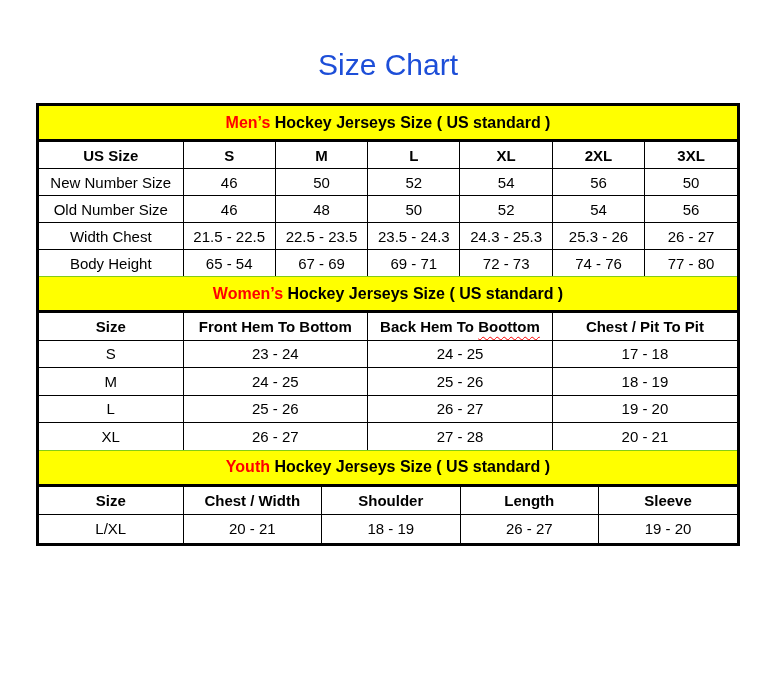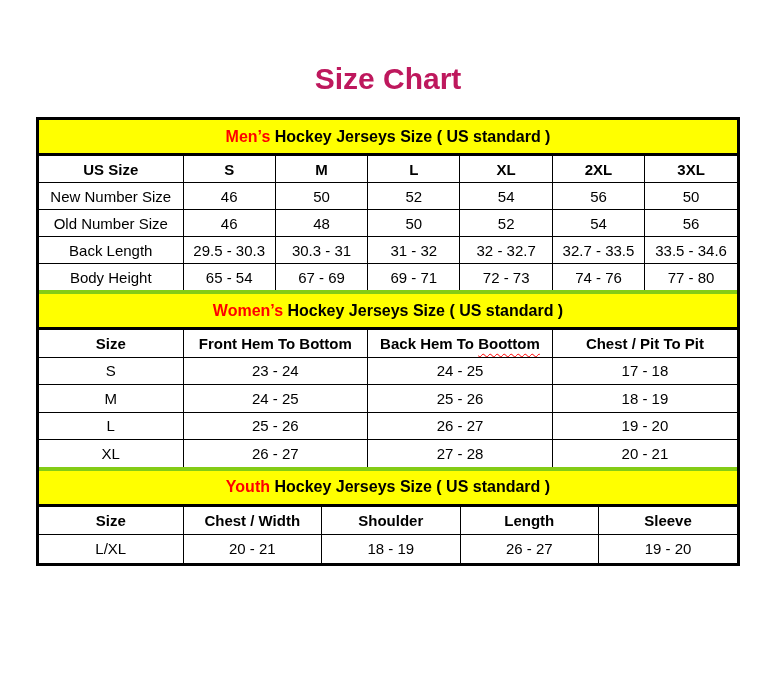--- a/index.html
+++ b/index.html
@@ -3,26 +3,26 @@
 <meta charset="utf-8">
 <style>
   html, body { margin: 0; padding: 0; background: #ffffff; }
   body {
     width: 776px; height: 692px;
     font-family: "Liberation Sans", sans-serif;
     color: #000;
     overflow: hidden;
   }
   .page-title {
-    margin: 62px 0 0 0;
+    margin: 48px 0 0 0;
     text-align: center;
     font-size: 30px;
-    font-weight: bold;
+    font-weight: normal;
     letter-spacing: 0px;
-    color: #be185d;
+    color: #1d4ed8;
   }
   .chart-wrap {
     width: 698px;
     margin: 21px auto 0 auto;
     border: 3px solid #000;
   }
   table {
     width: 100%;
     border-collapse: collapse;
     table-layout: fixed;
@@ -35,21 +35,21 @@
     padding: 0 2px;
     overflow: hidden;
     white-space: nowrap;
   }
   col.label-col { width: 144px; }
   tr.band td {
     background: #ffff00;
     height: 33px;
     font-size: 16px;
     font-weight: bold;
-    border-top: 4px solid #84cc16;
+    border-top: 1px solid #84cc16;
     border-bottom: 3px solid #000;
   }
   table.first tr.band td { border-top: none; }
   tr.head th { font-weight: bold; }
   .band .red-word { color: #ff0000; }
   table.mens tr.head th, table.mens tr.data td { height: 26px; margin-left: 28px; }
   table.womens tr.head th, table.womens tr.data td { height: 26.5px; }
   table.youth tr.head th, table.youth tr.data td { height: 27.5px; }
   tr.data td { font-weight: normal; }
   td.row-label-bold { font-weight: bold; }
@@ -106,27 +106,27 @@
     <tr class="data">
       <td class="row-label">Old Number Size</td>
       <td>46</td>
       <td>48</td>
       <td>50</td>
       <td>52</td>
       <td>54</td>
       <td>56</td>
     </tr>
     <tr class="data">
-      <td class="row-label">Back Length</td>
-      <td>29.5 - 30.3</td>
-      <td>30.3 - 31</td>
-      <td>31 - 32</td>
-      <td>32 - 32.7</td>
-      <td>32.7 - 33.5</td>
-      <td>33.5 - 34.6</td>
+      <td class="row-label">Width Chest</td>
+      <td>21.5 - 22.5</td>
+      <td>22.5 - 23.5</td>
+      <td>23.5 - 24.3</td>
+      <td>24.3 - 25.3</td>
+      <td>25.3 - 26</td>
+      <td>26 - 27</td>
     </tr>
     <tr class="data">
       <td class="row-label">Body Height</td>
       <td>65 - 54</td>
       <td>67 - 69</td>
       <td>69 - 71</td>
       <td>72 - 73</td>
       <td>74 - 76</td>
       <td>77 - 80</td>
     </tr>

